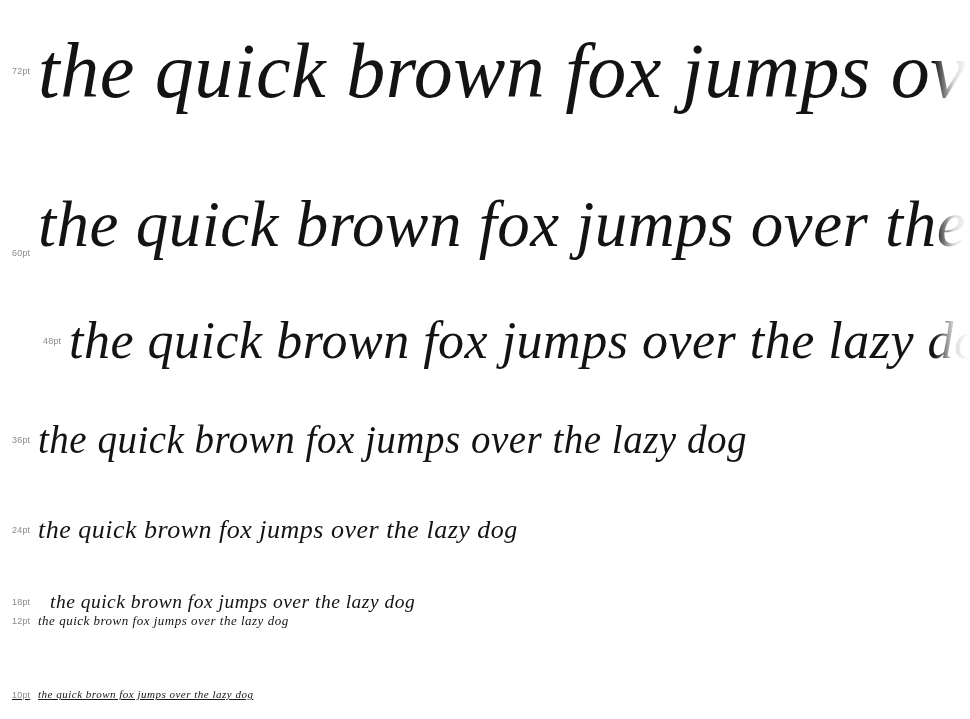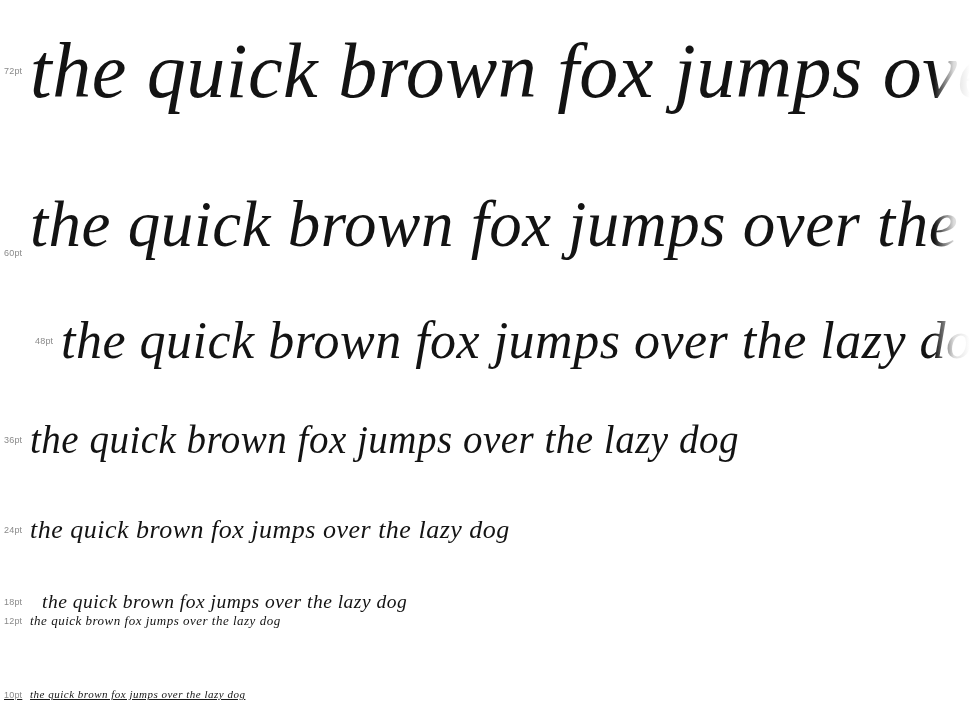--- a/index.html
+++ b/index.html
@@ -11,20 +11,21 @@
     width: 970px;
     height: 719px;
     position: relative;
     overflow: hidden;
     font-family: "Liberation Sans", sans-serif;
     color: #1a1a1a;
   }
   #waterfall {
     position: absolute;
     inset: 0;
+    margin-left: 8px;
   }
   .row {
     position: absolute;
     left: 0;
     width: 970px;
     display: flex;
     align-items: center;
     white-space: nowrap;
   }
   .size-label {

